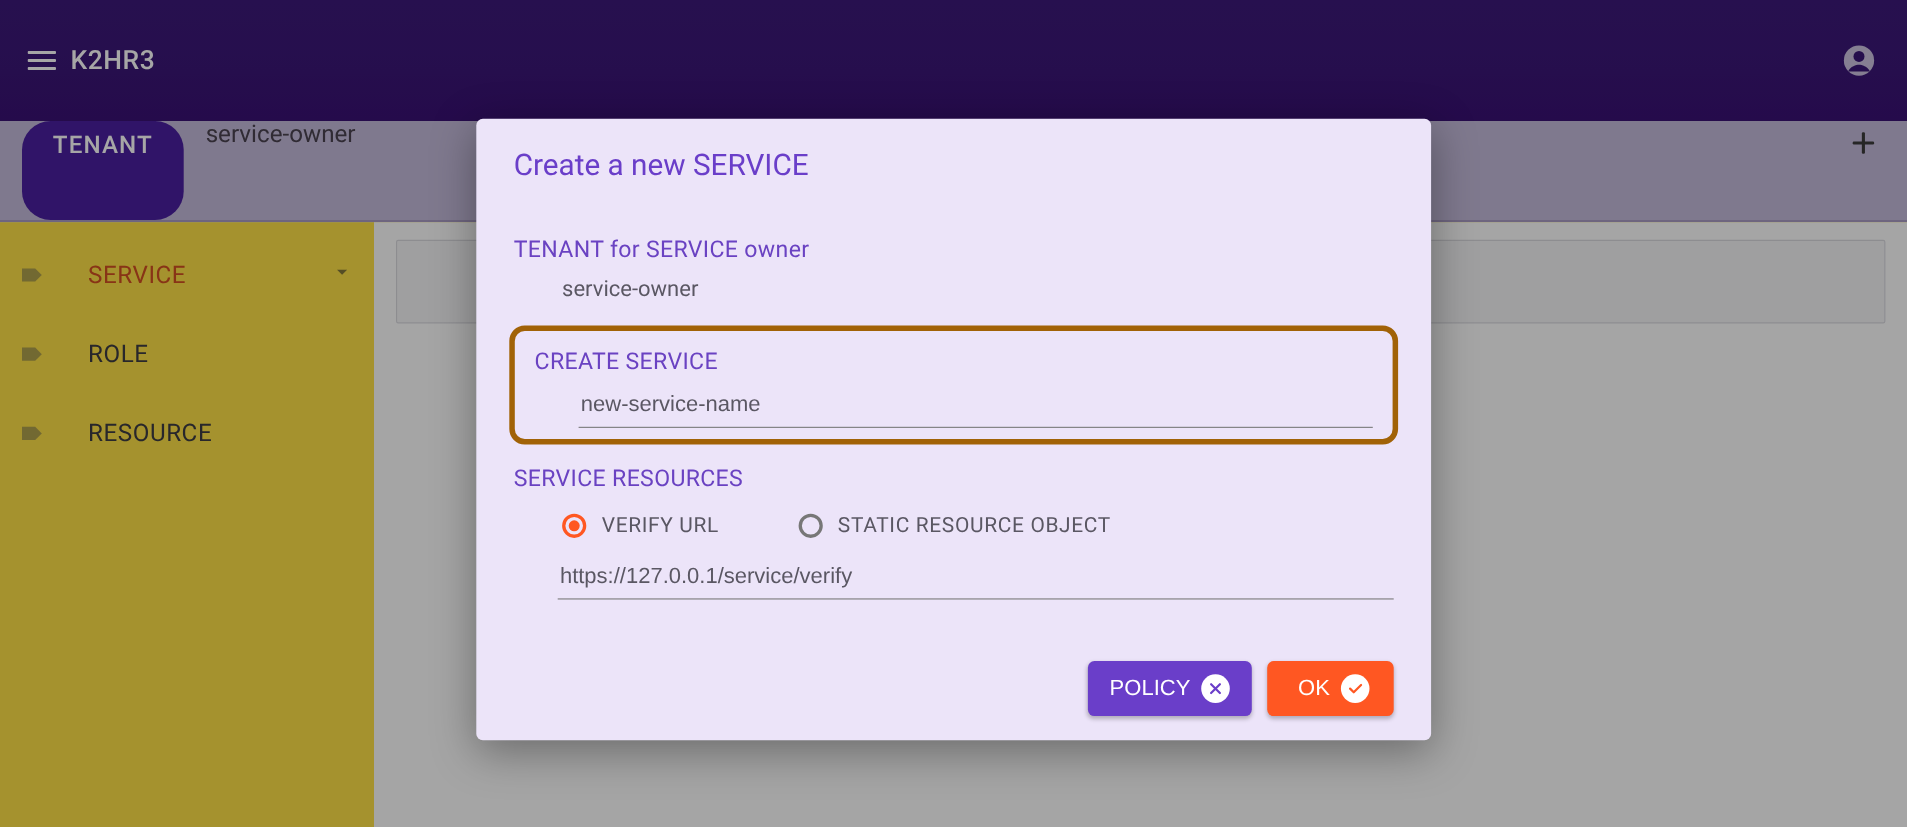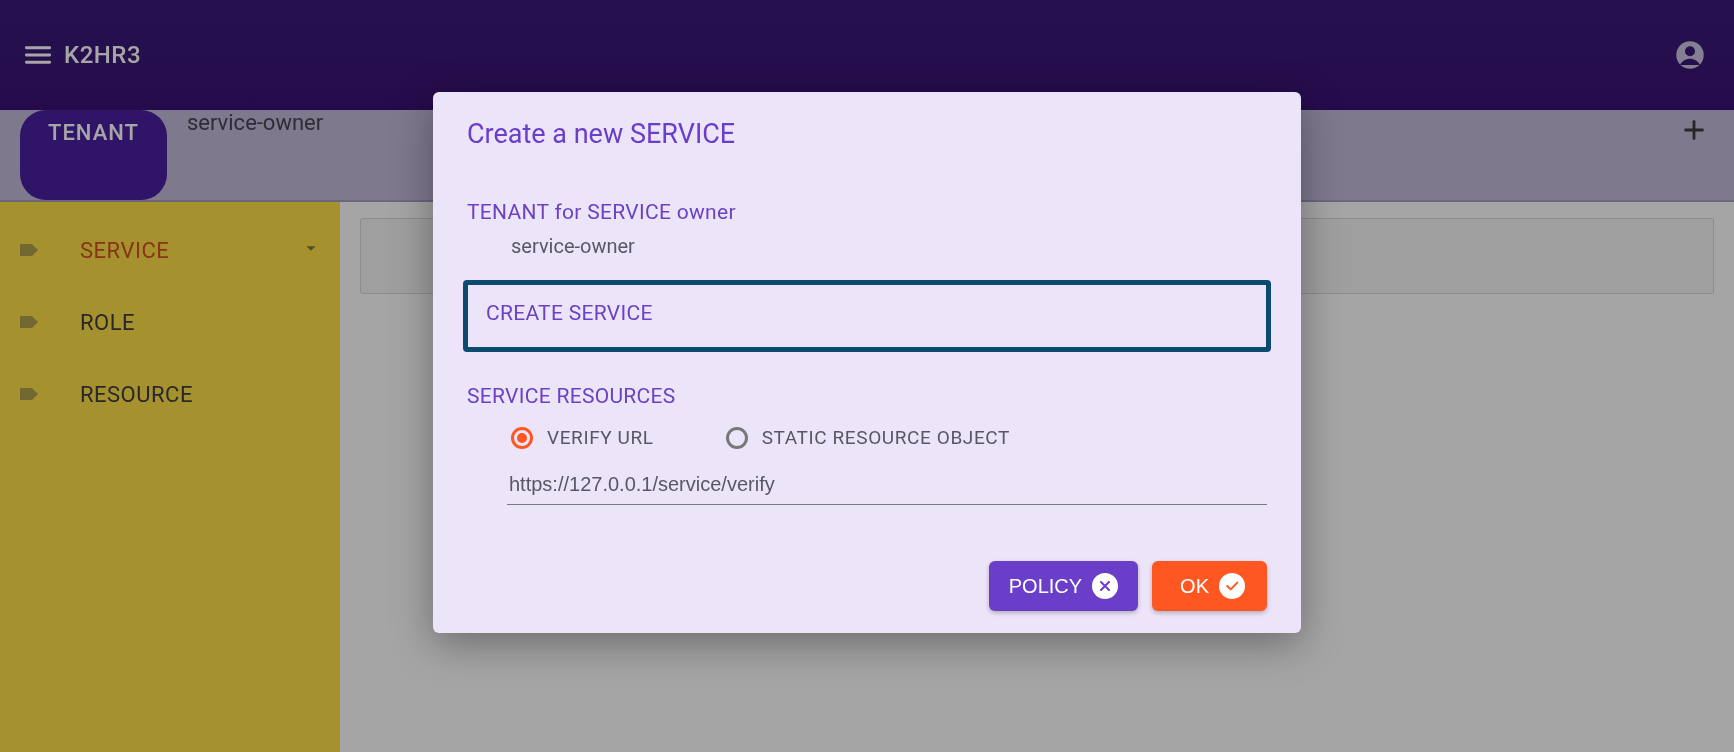--- a/index.html
+++ b/index.html
@@ -46,37 +46,37 @@
   .side-item.active .tag-icon { opacity:.45; }
   .chevron { margin-left:auto; opacity:.6; }
 
   
   .scrim {
     position:absolute; inset:0; background: rgba(0,0,0,.35);
     z-index: 5;
   }
 
   .dialog {
-    position:absolute; left:50%; top:92px; transform:translateX(-50%);
+    position:absolute; left:50%; top:108px; transform:translateX(-50%);
     width: 868px;
     background: #ece4f9;
     border-radius: 6px;
     box-shadow: 0 10px 40px rgba(0,0,0,.35);
     z-index: 10;
     padding: 26px 34px 22px 34px;
   }
   .dlg-title { color:#6a3ec9; font-size: 27px; font-weight: 400; margin-bottom: 50px; }
   .dlg-section-label { color:#6a42c2; font-size: 21px; letter-spacing: .3px; margin-bottom: 10px; }
   .dlg-value { color:#5a5763; font-size: 20px; margin-left: 44px; margin-bottom: 28px; }
 
   .highlight-box {
-    border: 5px solid #0c4a6e;
-    border-radius: 4px;
+    border: 5px solid #a16207;
+    border-radius: 14px;
     padding: 16px 18px 10px 18px;
-    margin: -6px -4px 32px -4px;
+    margin: -6px -4px 20px -4px;
   }
   .text-input {
     width:100%;
     border:none; border-bottom: 1px solid #7a7a7a;
     background: transparent; font-size: 20px; color:#5a5763;
     padding: 4px 2px 8px 2px; margin-left: 40px;
     width: calc(100% - 40px);
   }
 
   .radio-row { display:flex; gap: 72px; align-items:center; margin: 18px 0 14px 44px; }
@@ -179,20 +179,21 @@
 <div class="scrim"></div>
 
 <div class="dialog">
   <div class="dlg-title">Create a new SERVICE</div>
 
   <div class="dlg-section-label">TENANT for SERVICE owner</div>
   <div class="dlg-value">service-owner</div>
 
   <div class="highlight-box">
     <div class="dlg-section-label" style="margin-bottom:12px;">CREATE SERVICE</div>
+    <input class="text-input" type="text" value="new-service-name" style="">
   </div>
 
   <div class="dlg-section-label">SERVICE RESOURCES</div>
 
   <div class="radio-row">
     <div class="radio-opt selected">
       <span class="radio-ring"></span>
       <span>VERIFY URL</span>
     </div>
     <div class="radio-opt">

